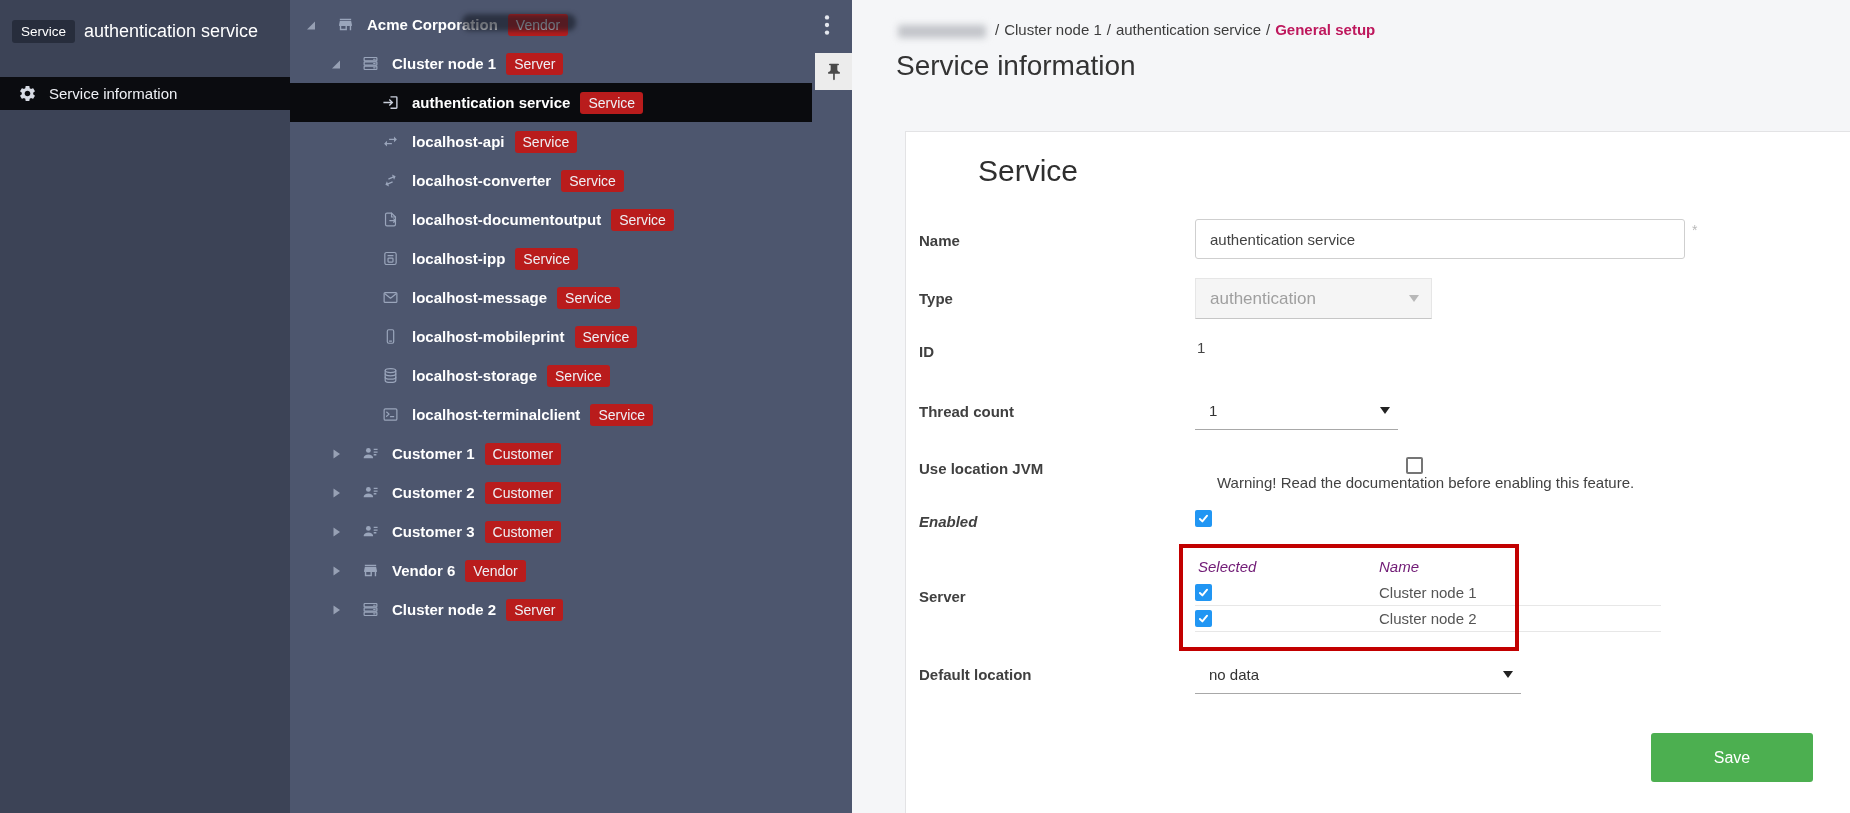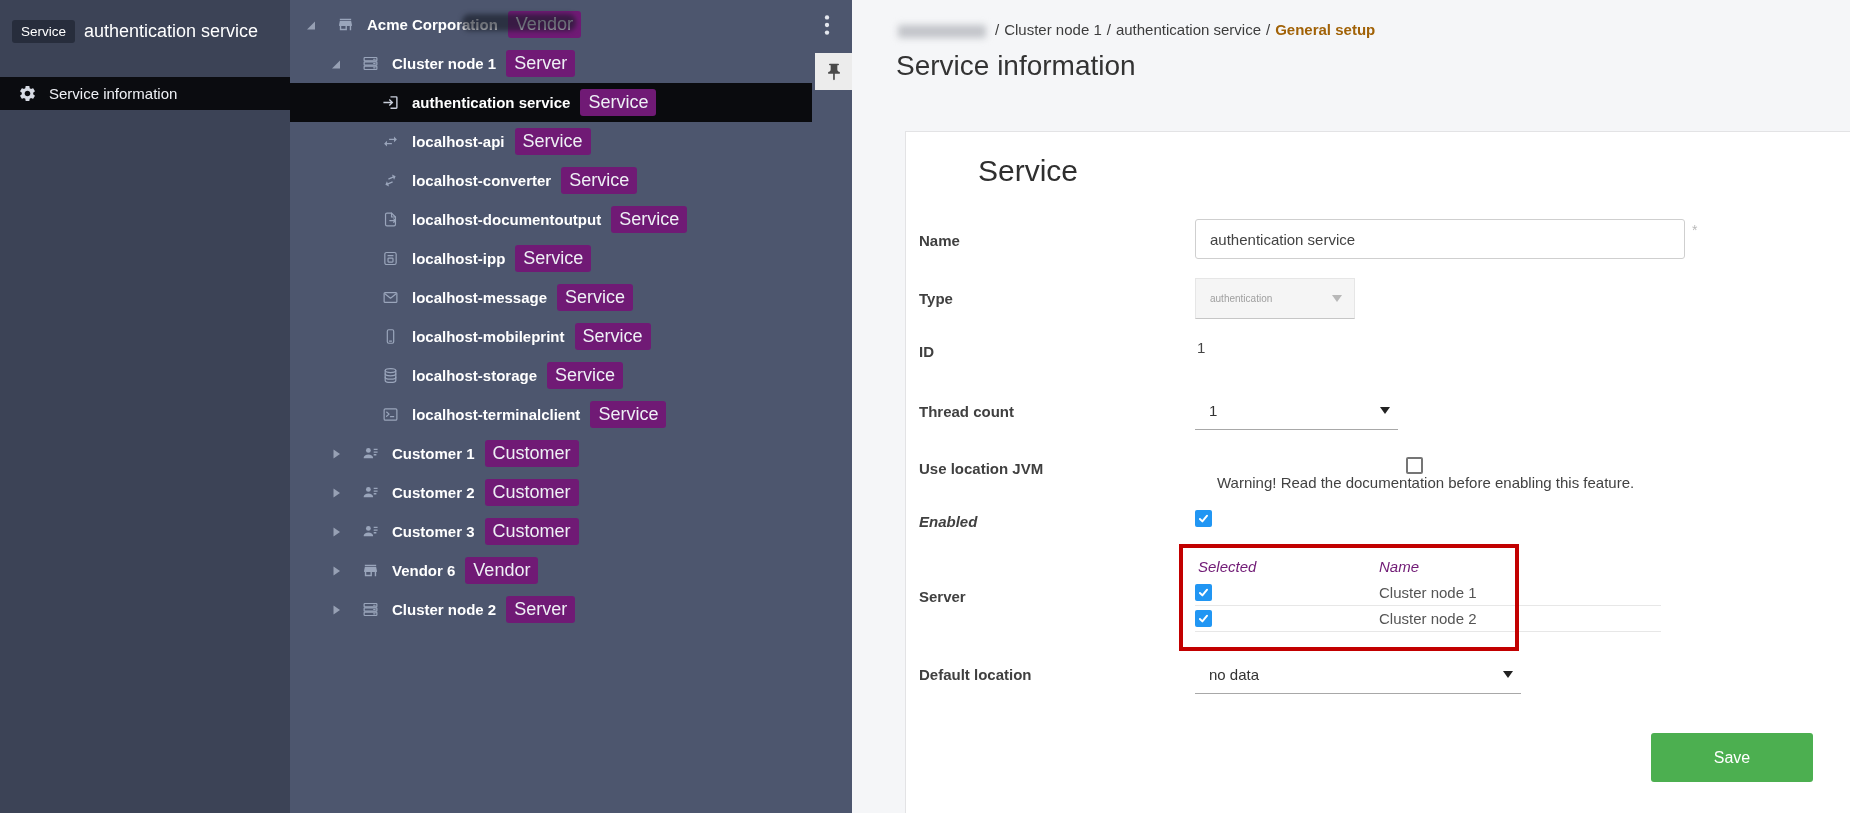--- a/index.html
+++ b/index.html
@@ -35,54 +35,54 @@
   .tree-row { position:relative; height:39px; display:flex; align-items:center;
     cursor:pointer; }
   .tree-row.selected { background:#0a0b0e; width:522px; }
   .tw { width:16px; height:12px; margin-right:16px; flex:none; color:#97a0b4; }
   .tw svg { width:12px; height:12px; display:block; }
   .ticon { width:17px; height:17px; margin-right:13px; flex:none; color:#9aa5bb; }
   .tree-row.selected .ticon { color:#c9cfdb; }
   .ticon svg { width:100%; height:100%; display:block; }
   .ticon.rot svg { transform:rotate(-22deg); }
   .tlabel { color:#ffffff; font-size:15px; font-weight:600; white-space:nowrap; }
-  .tbadge { background:#701a75; color:#eef0f5; font-size:18px; padding:3px 8px;
+  .tbadge { background:#b91c1c; color:#eef0f5; font-size:14px; padding:3px 8px;
     border-radius:3px; margin-left:10px; white-space:nowrap; }
   .smudge { position:absolute; left:172px; top:9px; width:114px; height:17px;
     background:rgba(22,27,39,.62); filter:blur(2.5px); border-radius:8px;
     pointer-events:none; }
 
   
   .main { position:absolute; left:852px; top:0; width:998px; height:813px;
     background:#f5f6f8; }
   .crumbs { position:absolute; left:46px; top:21px; font-size:15px; color:#3c3c3c;
     white-space:nowrap; }
   .crumb { color:#3c3c3c; }
-  .crumb.current { font-weight:700; color:#a16207; }
+  .crumb.current { font-weight:700; color:#be185d; }
   .crumb-sep { margin:0 5px; }
   .crumb-redacted { display:inline-block; width:88px; height:13px;
     background:#c2c4c9; border-radius:2px; filter:blur(3.5px);
     vertical-align:middle; margin-right:4px; }
   .page-title { position:absolute; left:44px; top:50px; font-size:28px;
     color:#333; font-weight:400; }
 
   
   .card { position:absolute; left:53px; top:131px; width:945px; height:682px;
     background:#fff; border-left:1px solid #e3e3e5; border-top:1px solid #e3e3e5; }
   .card h2 { position:absolute; left:72px; top:22px; font-size:30px;
     font-weight:400; color:#2f2f2f; }
   .f-label { position:absolute; left:13px; font-size:15px; font-weight:600;
     color:#404040; }
   .name-input { position:absolute; left:289px; top:87px; width:490px; height:40px;
     border:1px solid #cfcfcf; border-radius:3px; padding:0 14px; font-size:15px;
     color:#424242; background:#fff; font-family:"Liberation Sans",sans-serif; }
   .req-mark { position:absolute; left:786px; top:90px; color:#b9b9b9; font-size:14px; }
-  .sel-disabled { position:absolute; left:289px; top:146px; width:160px; height:41px;
+  .sel-disabled { position:absolute; left:289px; top:146px; width:237px; height:41px;
     background:#f5f5f5; border:1px solid #e6e6e6; border-bottom:1px solid #c6c6c6;
-    display:flex; align-items:center; padding-left:14px; font-size:10px;
+    display:flex; align-items:center; padding-left:14px; font-size:17px;
     color:#9f9f9f; }
   .sel-disabled .arr { position:absolute; right:12px; }
   .arr { width:0; height:0; border-left:5px solid transparent;
     border-right:5px solid transparent; border-top:7px solid #222; }
   .arr.gray { border-top-color:#b8b8b8; }
   .id-val { position:absolute; left:291px; top:207px; font-size:15px; color:#454545; }
   .sel { position:absolute; left:289px; width:203px; height:38px;
     border-bottom:1px solid #a8a8a8; display:flex; align-items:center;
     padding-left:14px; font-size:15px; color:#333; cursor:pointer; }
   .sel .arr { position:absolute; right:8px; }

